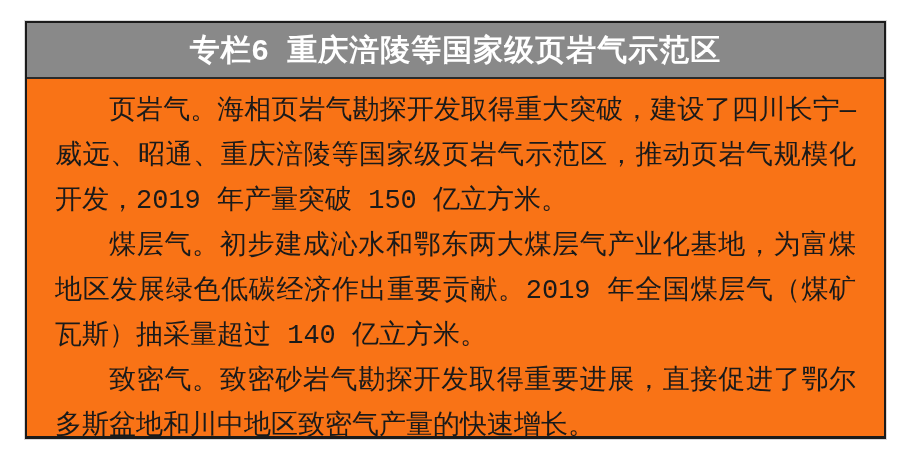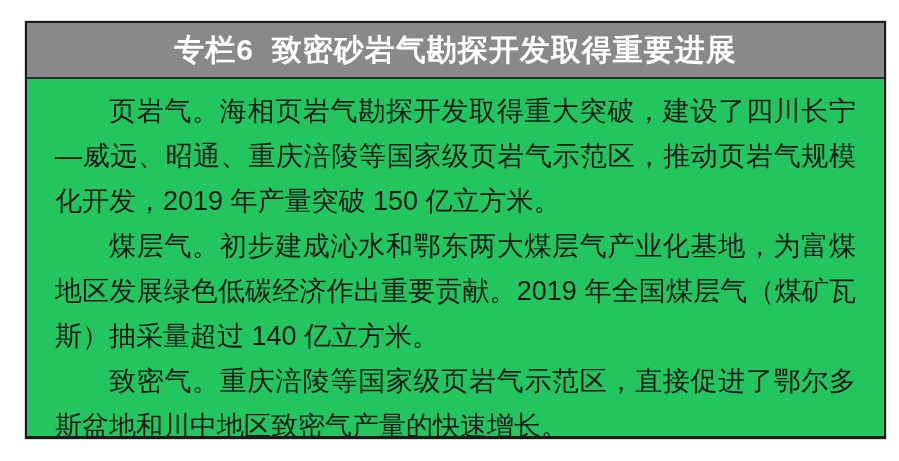--- a/index.html
+++ b/index.html
@@ -42,42 +42,42 @@
     color: #ffffff;
     letter-spacing: 1px;
     white-space: nowrap;
   }
   .header-label {
     margin-right: 0.6em;
   }
   .panel-body {
     box-sizing: border-box;
     flex: 1 1 auto;
-    background: #22c55e;
+    background: #f97316;
     padding: 10px 28px 0 28px;
-    font-family: Liberation Sans, sans-serif;
+    font-family: Liberation Mono, monospace;
     font-size: 27px;
     line-height: 45px;
     color: #1a1a1a;
     overflow: hidden;
   }
   .panel-body p {
     margin: 0;
     text-indent: 2em;
     text-align: justify;
   }
 </style>
 </head>
 <body>
 
 <div class="page">
   <section class="panel">
     <header class="panel-header">
       <span class="header-label">专栏6</span>
-      <span class="header-title">致密砂岩气勘探开发取得重要进展</span>
+      <span class="header-title">重庆涪陵等国家级页岩气示范区</span>
     </header>
     <div class="panel-body">
       <p>页岩气。海相页岩气勘探开发取得重大突破，建设了四川长宁—威远、昭通、重庆涪陵等国家级页岩气示范区，推动页岩气规模化开发，2019 年产量突破 150 亿立方米。</p>
       <p>煤层气。初步建成沁水和鄂东两大煤层气产业化基地，为富煤地区发展绿色低碳经济作出重要贡献。2019 年全国煤层气（煤矿瓦斯）抽采量超过 140 亿立方米。</p>
-      <p>致密气。重庆涪陵等国家级页岩气示范区，直接促进了鄂尔多斯盆地和川中地区致密气产量的快速增长。</p>
+      <p>致密气。致密砂岩气勘探开发取得重要进展，直接促进了鄂尔多斯盆地和川中地区致密气产量的快速增长。</p>
     </div>
   </section>
 </div>
 
 </body></html>

